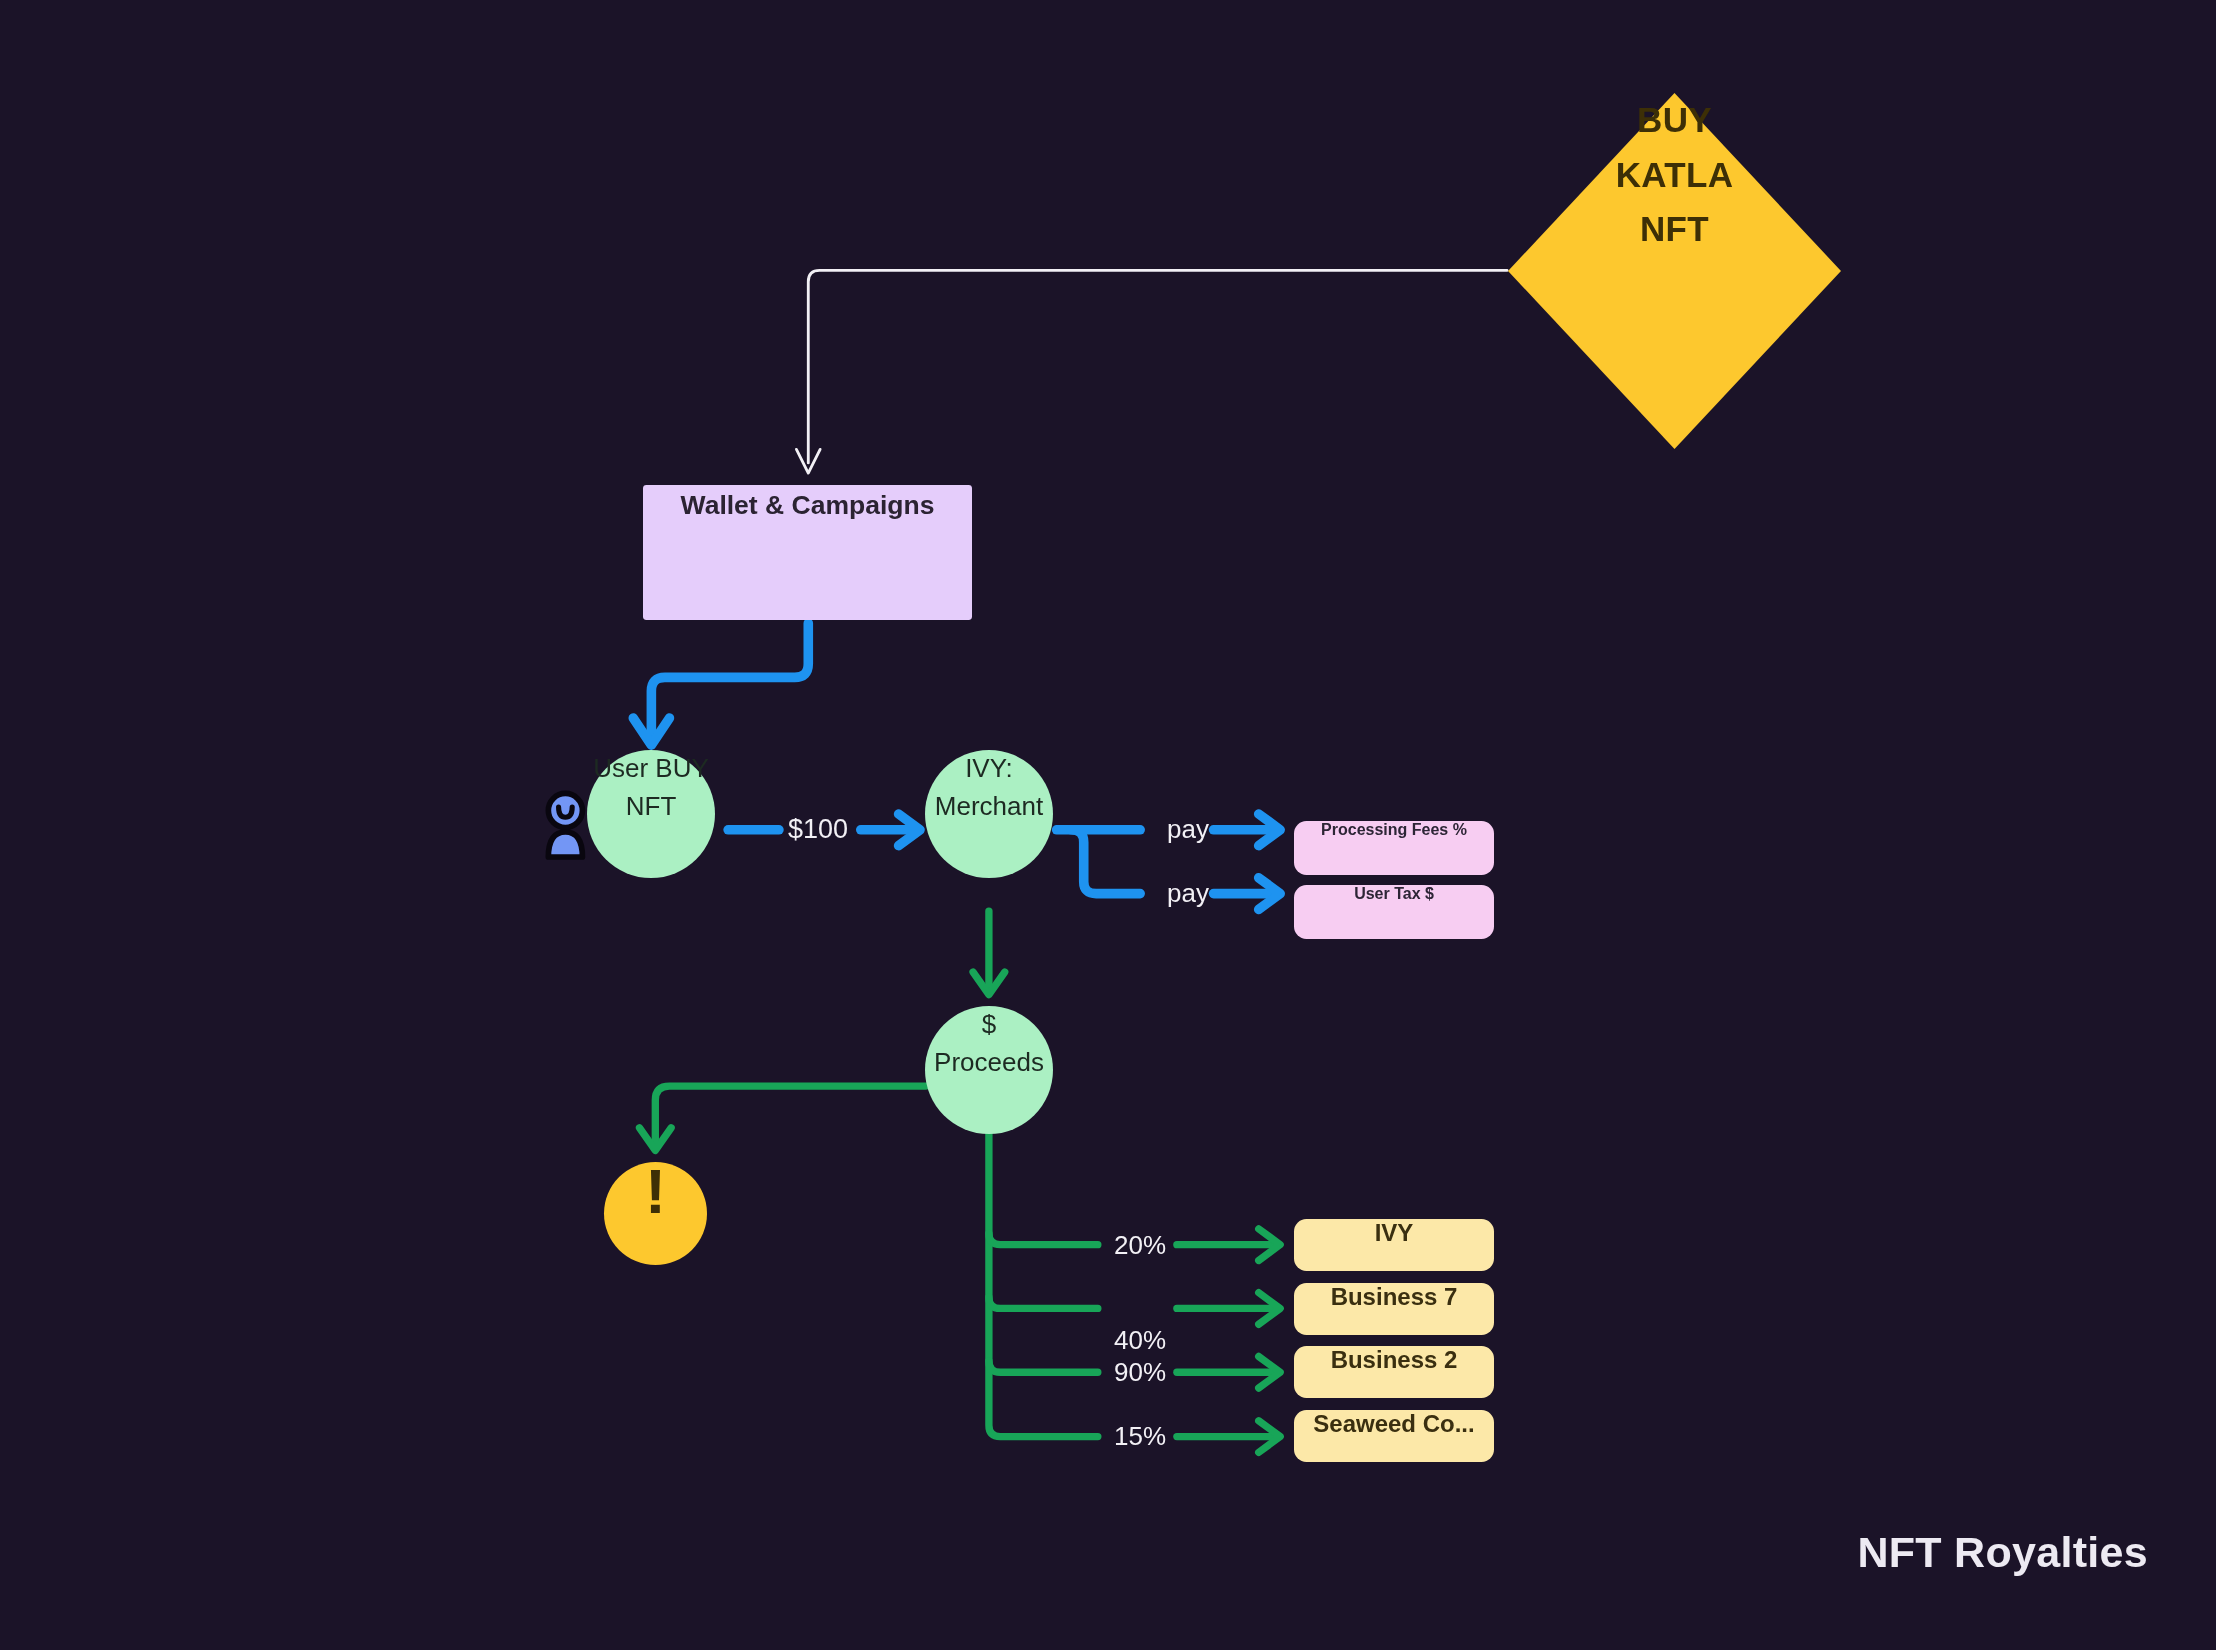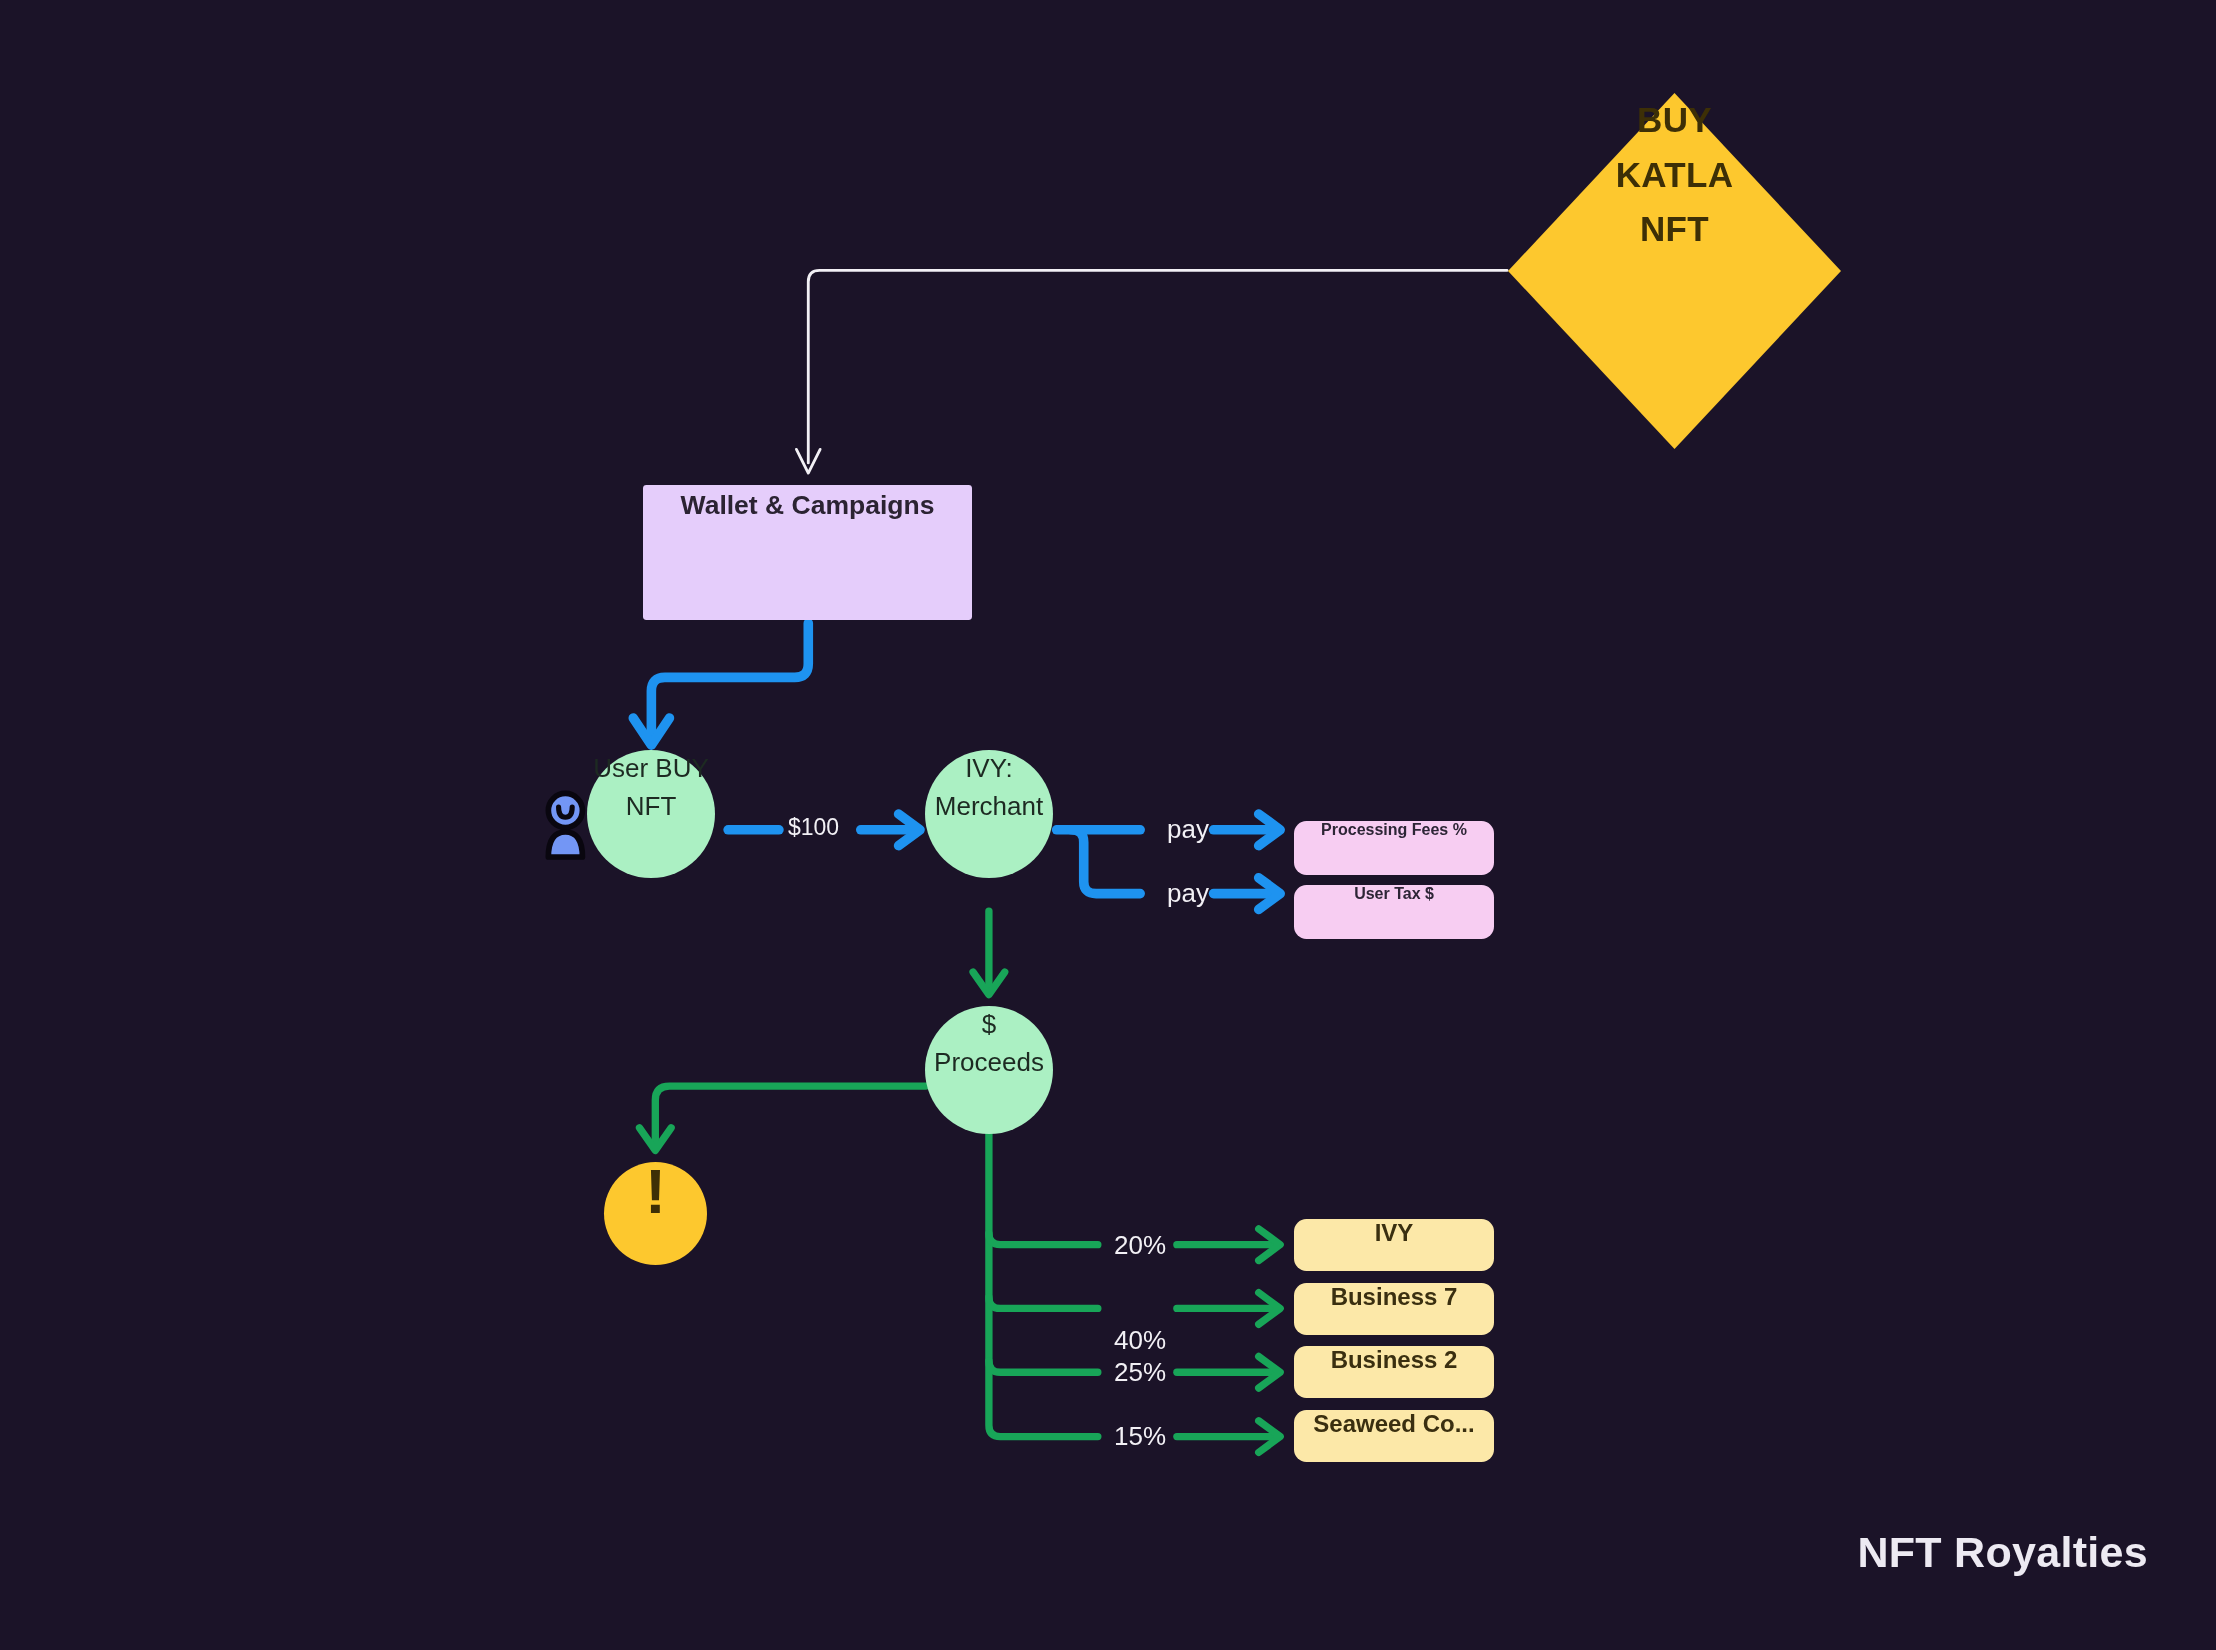--- a/index.html
+++ b/index.html
@@ -145,21 +145,21 @@
   }
   #pill-ivy       { top: 1219px; }
   #pill-business1 { top: 1283px; }
   #pill-business2 { top: 1346px; }
   #pill-seaweed   { top: 1410px; }
 
   
   .edge-label {
     position: absolute;
     color: #f2f0f5;
-    font-size: 23px;
+    font-size: 27px;
     white-space: nowrap;
   }
   #label-100 { left: 788px; top: 814px; }
   #label-pay-1 { left: 1167px; top: 814px; font-size: 26px; }
   #label-pay-2 { left: 1167px; top: 878px; font-size: 26px; }
   #label-pct-0 { left: 1114px; top: 1230px; font-size: 26px; }
   #label-pct-1 { left: 1114px; top: 1293px; font-size: 26px; margin-top: 32px; }
   #label-pct-2 { left: 1114px; top: 1357px; font-size: 26px; }
   #label-pct-3 { left: 1114px; top: 1421px; font-size: 26px; }
 
@@ -314,21 +314,21 @@
 
   <div class="node pill-pink" id="pill-fees">
     <span>Processing Fees %</span>
   </div>
   <div class="node pill-pink" id="pill-tax">
     <span>User Tax $</span>
   </div>
 
   <div class="edge-label" id="label-pct-0">20%</div>
   <div class="edge-label" id="label-pct-1">40%</div>
-  <div class="edge-label" id="label-pct-2">25%</div>
+  <div class="edge-label" id="label-pct-2">90%</div>
   <div class="edge-label" id="label-pct-3">15%</div>
 
   <div class="node pill-yellow" id="pill-ivy">
     <span>IVY</span>
   </div>
   <div class="node pill-yellow" id="pill-business1">
     <span>Business 7</span>
   </div>
   <div class="node pill-yellow" id="pill-business2">
     <span>Business 2</span>

